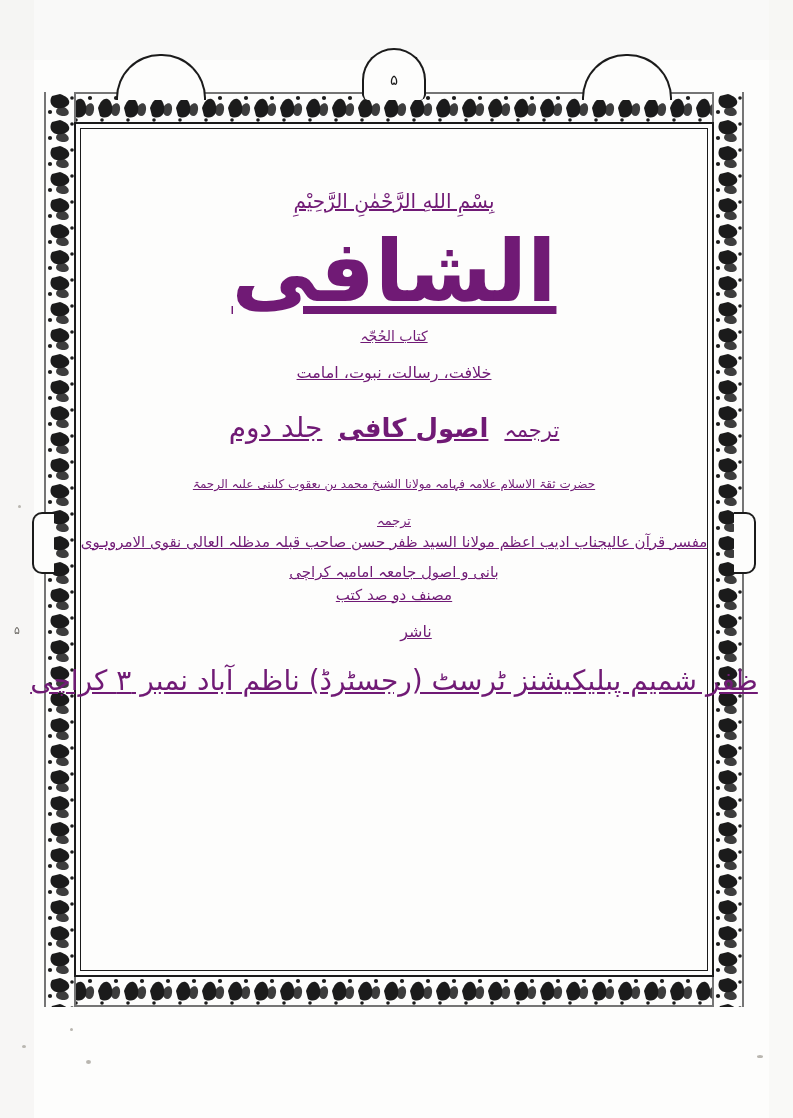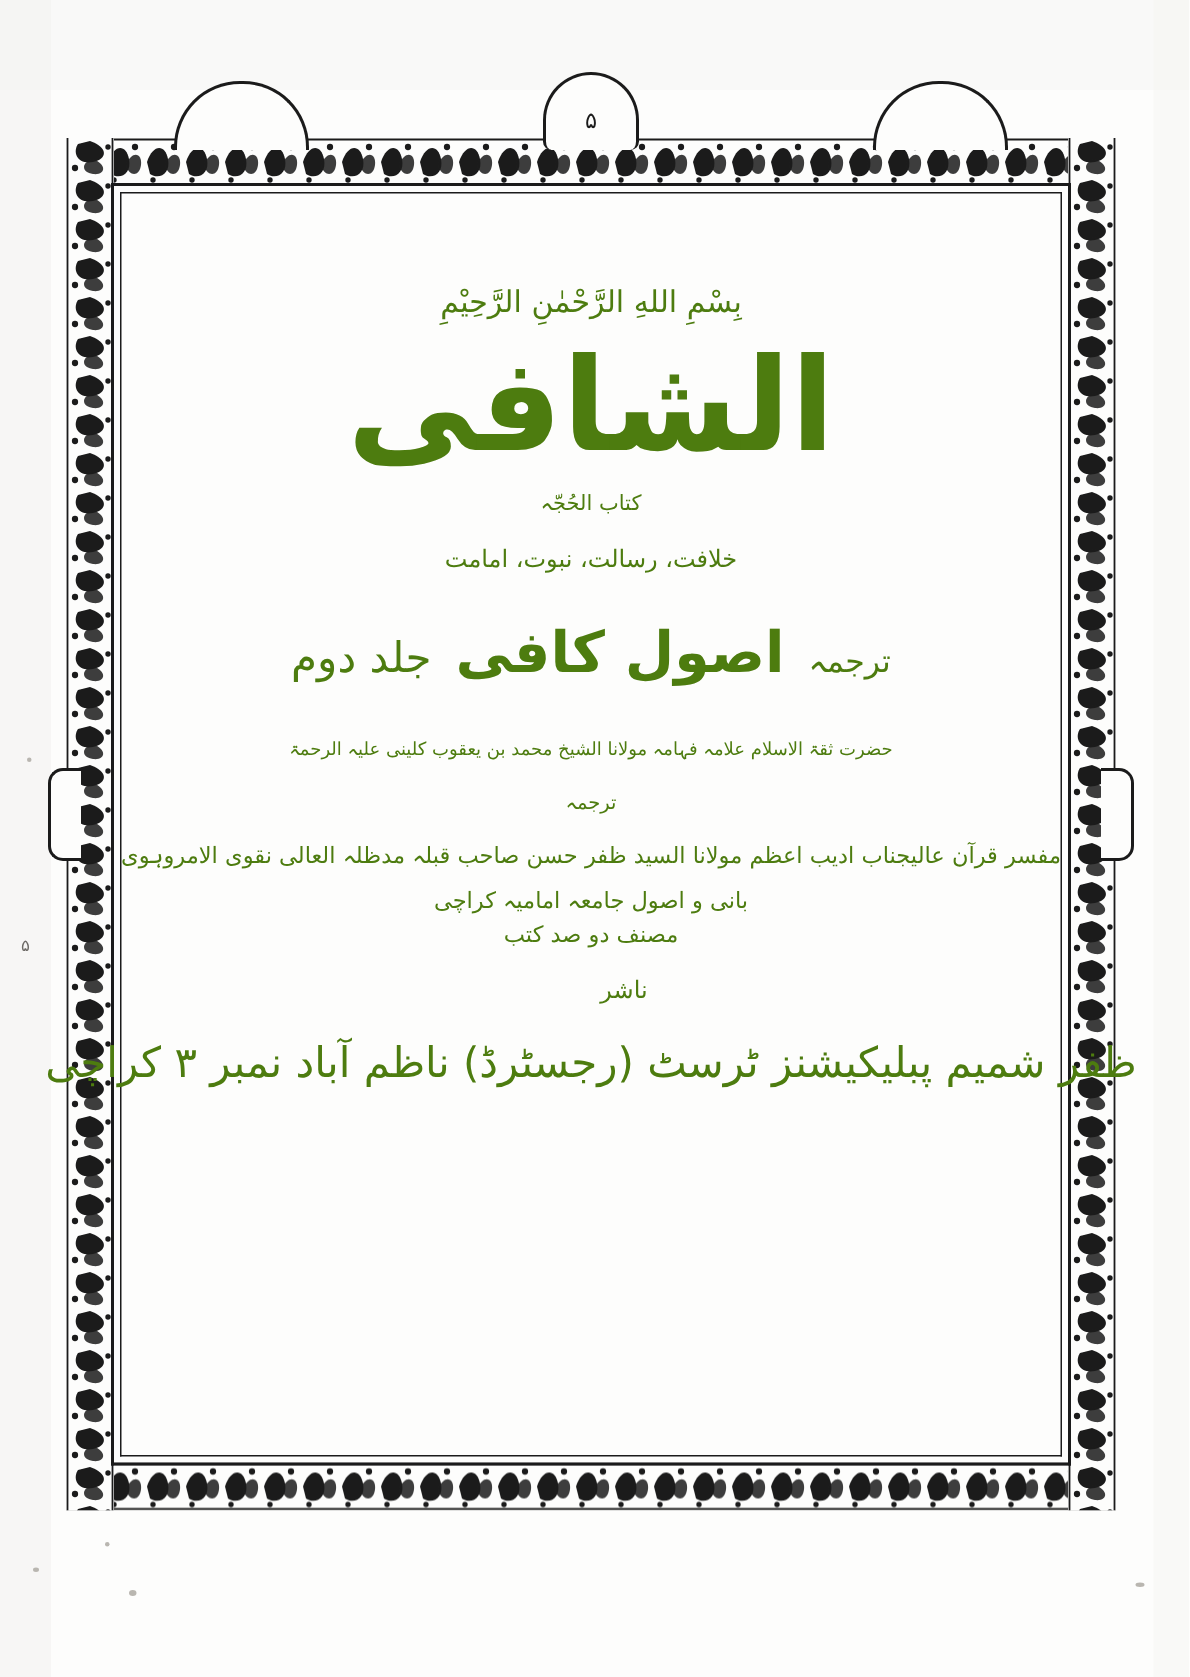--- a/index.html
+++ b/index.html
@@ -126,46 +126,47 @@
     display: flex;
     flex-direction: column;
     align-items: center;
     text-align: center;
     direction: rtl;
     color: #111;
   }
 
   .urdu {
     font-family: "DejaVu Sans", sans-serif;
-    color: #4d7c0f;
+    color: #701a75;
     line-height: 1.5;
     white-space: nowrap;
+    text-decoration: underline;
   }
 
   .basmala      { margin-top: 54px; font-size: 20px; letter-spacing: .5px; }
   .kitab-line   { margin-top: 40px; font-size: 30px; }
   .main-title   { margin-top: 10px; font-size: 86px; line-height: 1.05; font-weight: bold; }
   .sub-1        { margin-top: 10px;  font-size: 14px; }
   .sub-2        { margin-top: 14px; font-size: 16px; }
 
   .tarjuma-row {
     margin-top: 22px;
     display: flex;
     align-items: baseline;
     justify-content: center;
     gap: 16px;
     direction: rtl;
   }
   .tarjuma-label { font-size: 21px; }
-  .tarjuma-title { font-size: 38px; font-weight: bold; }
+  .tarjuma-title { font-size: 26px; font-weight: bold; }
   .volume        { font-size: 28px; }
 
   .author    { margin-top: 26px; font-size: 12px; }
   .tr-label  { margin-top: 18px; font-size: 13px; }
-  .translator{ margin-top: 13px;  font-size: 15px; }
+  .translator{ margin-top: 0;  font-size: 15px; }
   .affil     { margin-top: 8px;  font-size: 15px; }
   .compiler  { font-size: 15px; }
   .pub-label { margin-top: 14px; font-size: 16px; margin-left: 44px; }
   .publisher { margin-top: 16px; font-size: 28px; white-space: nowrap; }
 
   
   .stray {
     position: absolute;
     color: #6d6a66;
     font-size: 11px;

